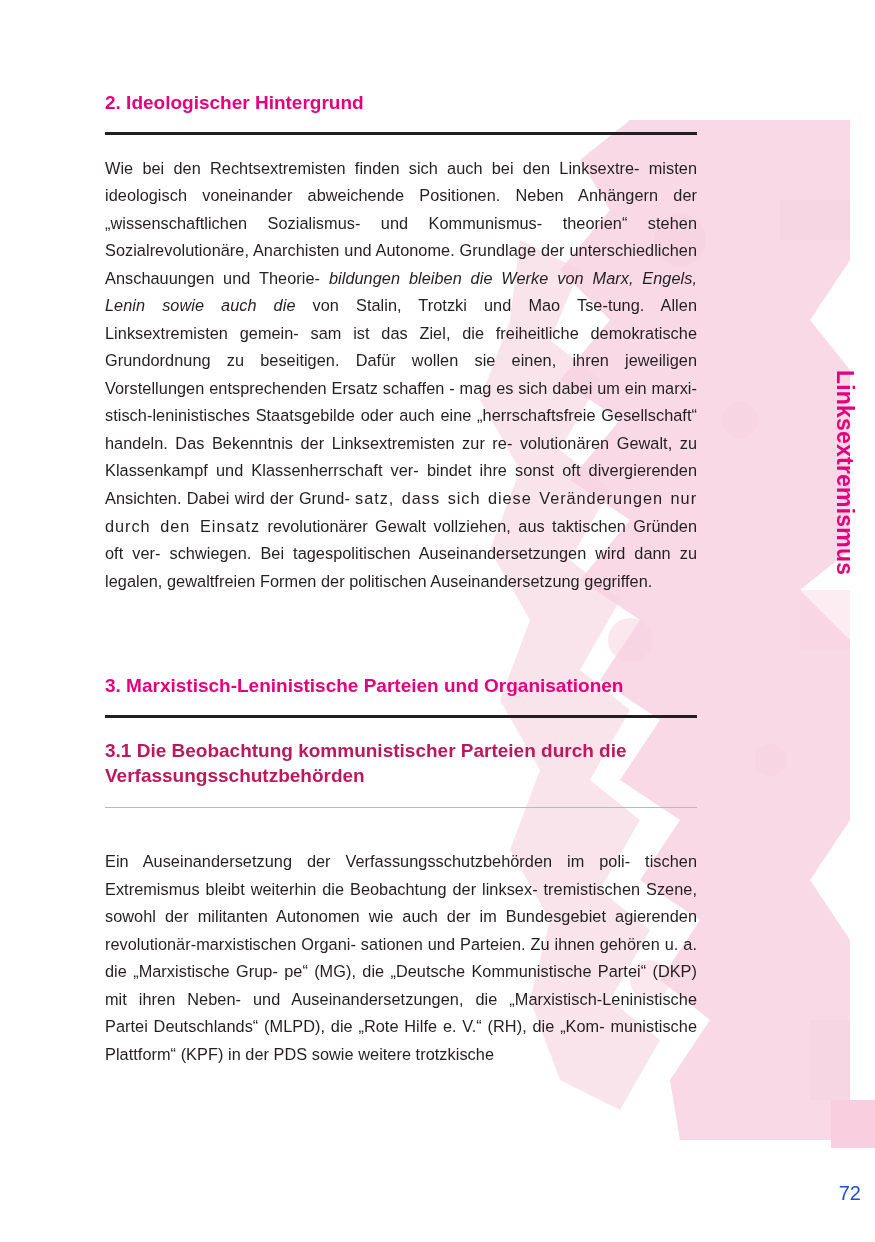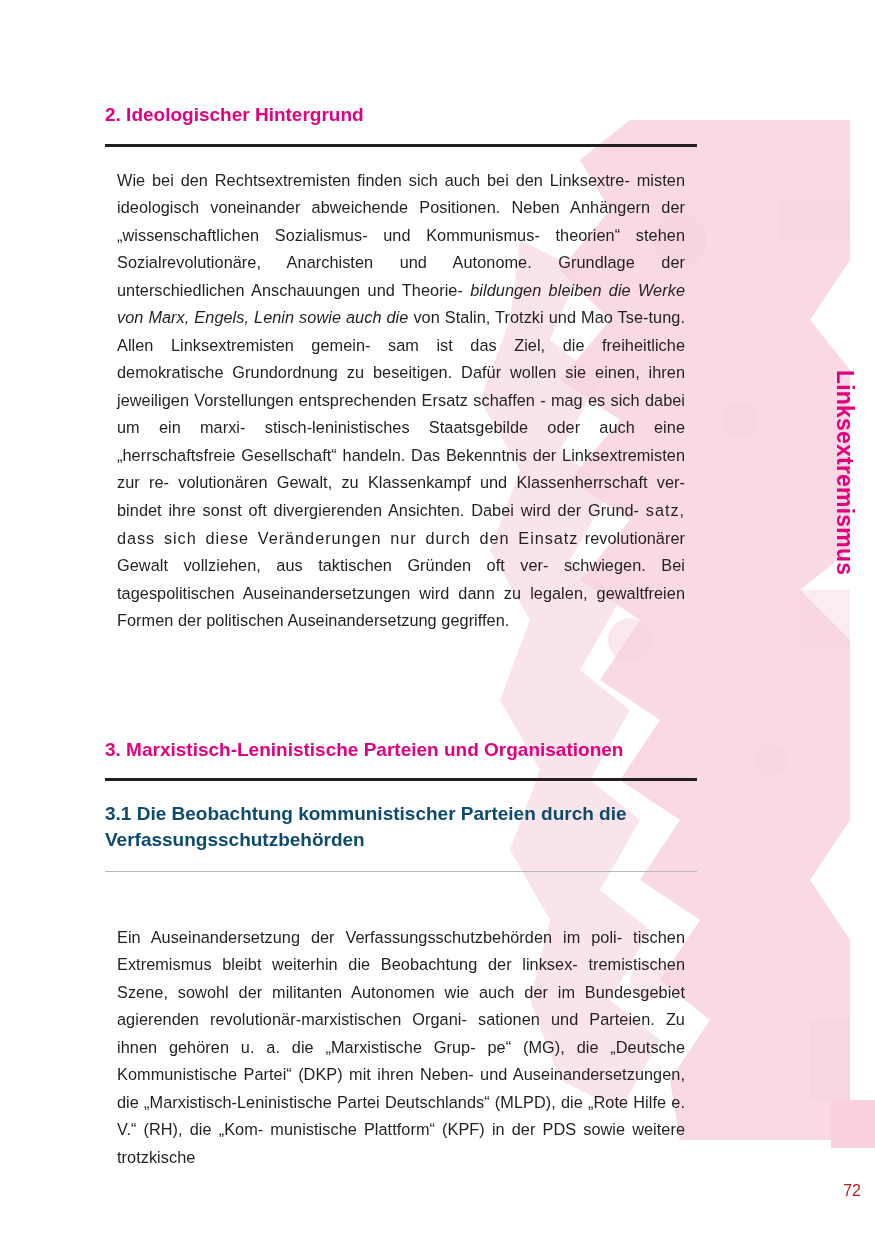--- a/index.html
+++ b/index.html
@@ -61,67 +61,67 @@
     right: 0;
     top: 1100px;
     width: 44px;
     height: 48px;
     background: #f9cfdf;
   }
   .folio {
     position: absolute;
     right: 14px;
     top: 1182px;
-    font-size: 16px;
-    color: #b91c1c;
+    font-size: 20px;
+    color: #1d4ed8;
     text-align: center;
   }
 
   
   .col {
     position: absolute;
     left: 105px;
     top: 86px;
     width: 592px;
   }
 
   h2.section-heading {
     color: #e3007e;
     font-size: 19px;
     font-weight: bold;
-    margin: 16px 0 16px 0;
+    margin: 4px 0 16px 0;
     line-height: 1.35;
   }
   .rule-thick {
     border: 0;
     border-top: 3px solid #231f20;
     margin: 0 0 20px 0;
   }
   .rule-thin {
     border: 0;
     border-top: 1px solid #b9b9b9;
     margin: 18px 0 0 0;
   }
 
   p.body {
-    margin: 12px;
+    margin: 0;
     font-size: 16.3px;
     line-height: 1.69;
     color: #231f20;
     text-align: justify;
     text-justify: inter-word;
     letter-spacing: 0.05px;
   }
   p.body em { font-style: italic; }
 
   .gap-lg { height: 74px; }
   .gap-md { height: 40px; }
 
   h3.sub-heading {
-    color: #0c4a6e;
+    color: #be185d;
     font-size: 19px;
     font-weight: bold;
     margin: 0;
     line-height: 1.35;
   }
   .spaced-line { letter-spacing: 0.95px; word-spacing: 1.5px; }
 </style>
 </head>
 <body>
 

